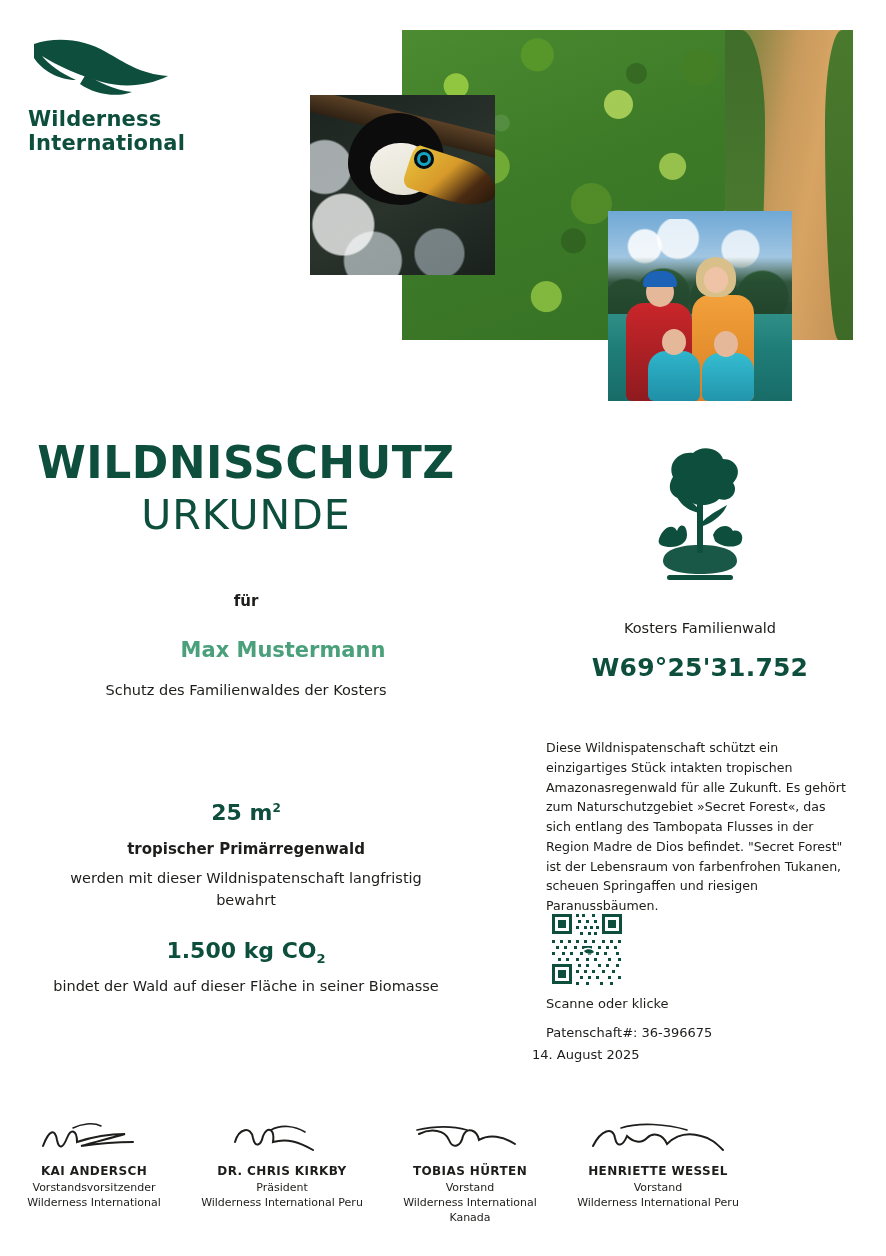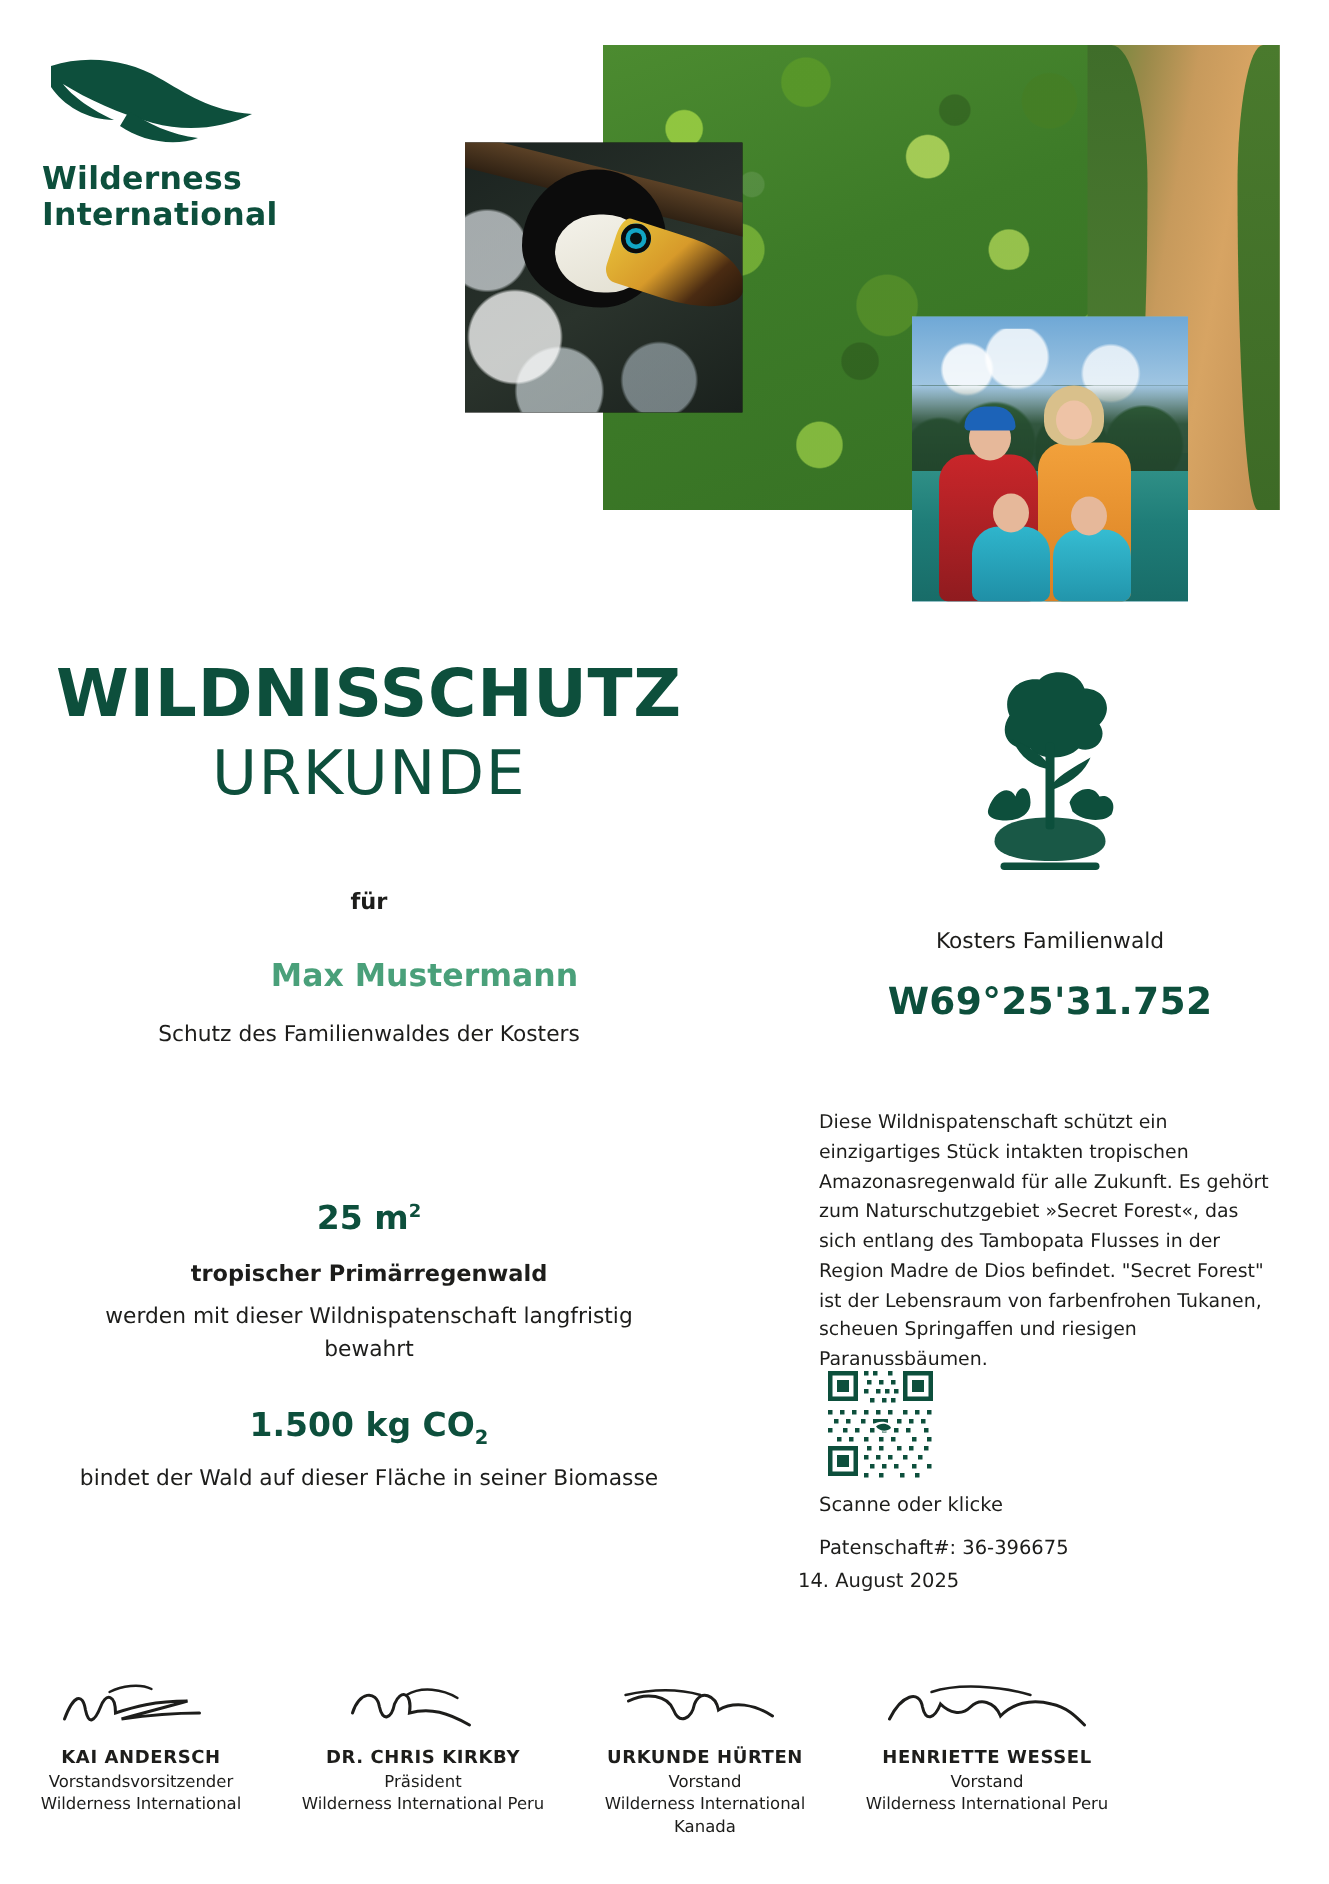--- a/index.html
+++ b/index.html
@@ -629,21 +629,21 @@
       <div class="sig-org">Wilderness International Peru</div>
     </div>
 
     <div class="sig-col">
       <div class="sig-mark">
         <svg width="130" height="44" viewBox="0 0 130 44">
           <path d="M14 18 C26 12, 40 14, 44 24 C48 34, 56 30, 58 20 C62 10, 72 14, 74 24 C84 18, 98 20, 110 28" fill="none" stroke="#1d1d1b" stroke-width="2" stroke-linecap="round"></path>
           <path d="M12 14 C30 10, 48 10, 62 14" fill="none" stroke="#1d1d1b" stroke-width="1.6" stroke-linecap="round"></path>
         </svg>
       </div>
-      <div class="sig-name">URKUNDE HÜRTEN</div>
+      <div class="sig-name">TOBIAS HÜRTEN</div>
       <div class="sig-role">Vorstand</div>
       <div class="sig-org">Wilderness International Kanada</div>
     </div>
 
     <div class="sig-col">
       <div class="sig-mark">
         <svg width="150" height="44" viewBox="0 0 150 44">
           <path d="M10 30 C18 14, 30 10, 32 22 C34 32, 40 30, 44 20 C50 26, 58 28, 64 22 C70 16, 80 18, 84 28 C92 20, 104 16, 118 20 C128 22, 134 28, 140 34" fill="none" stroke="#1d1d1b" stroke-width="2" stroke-linecap="round"></path>
           <path d="M38 12 C56 6, 84 8, 104 14" fill="none" stroke="#1d1d1b" stroke-width="1.6" stroke-linecap="round"></path>
         </svg>

